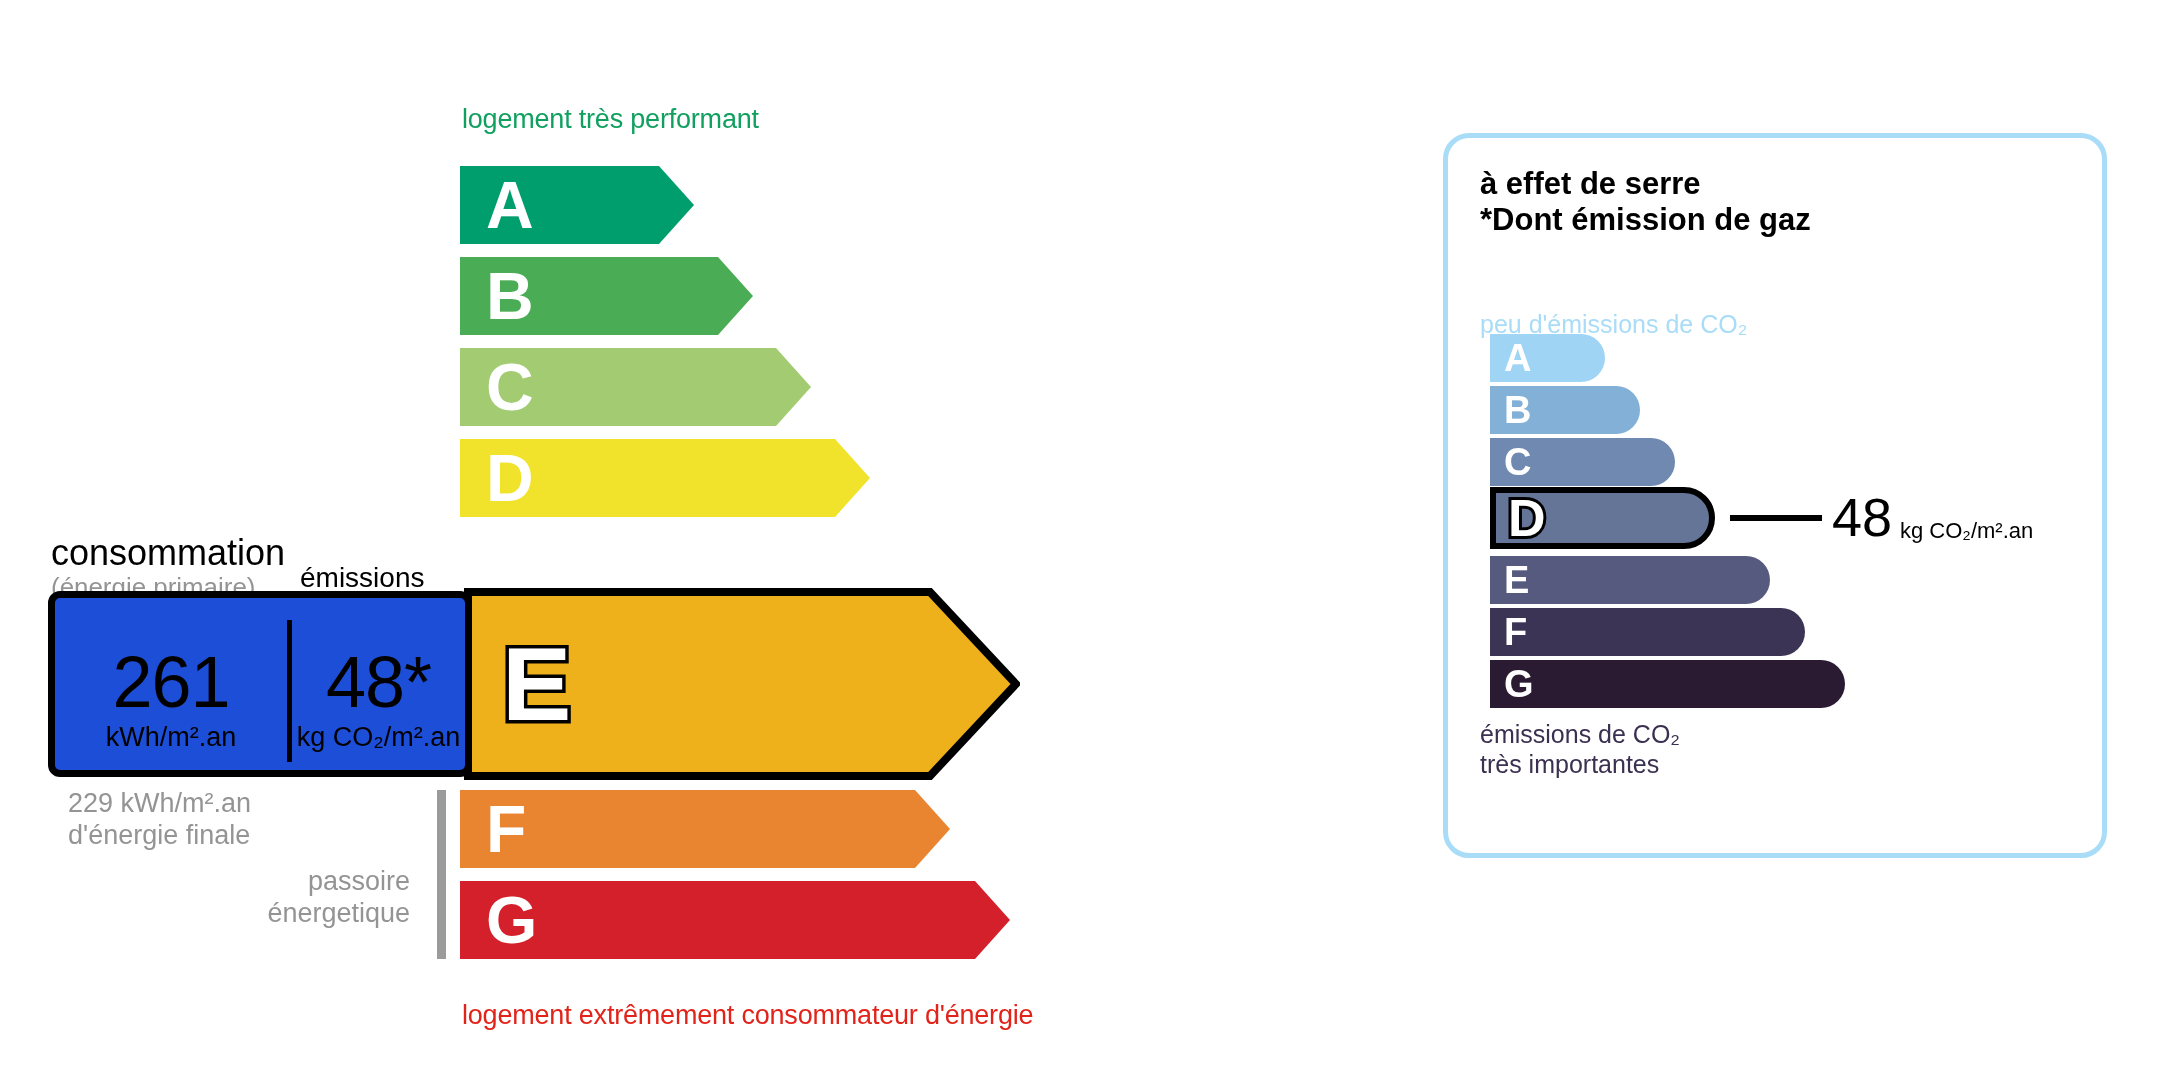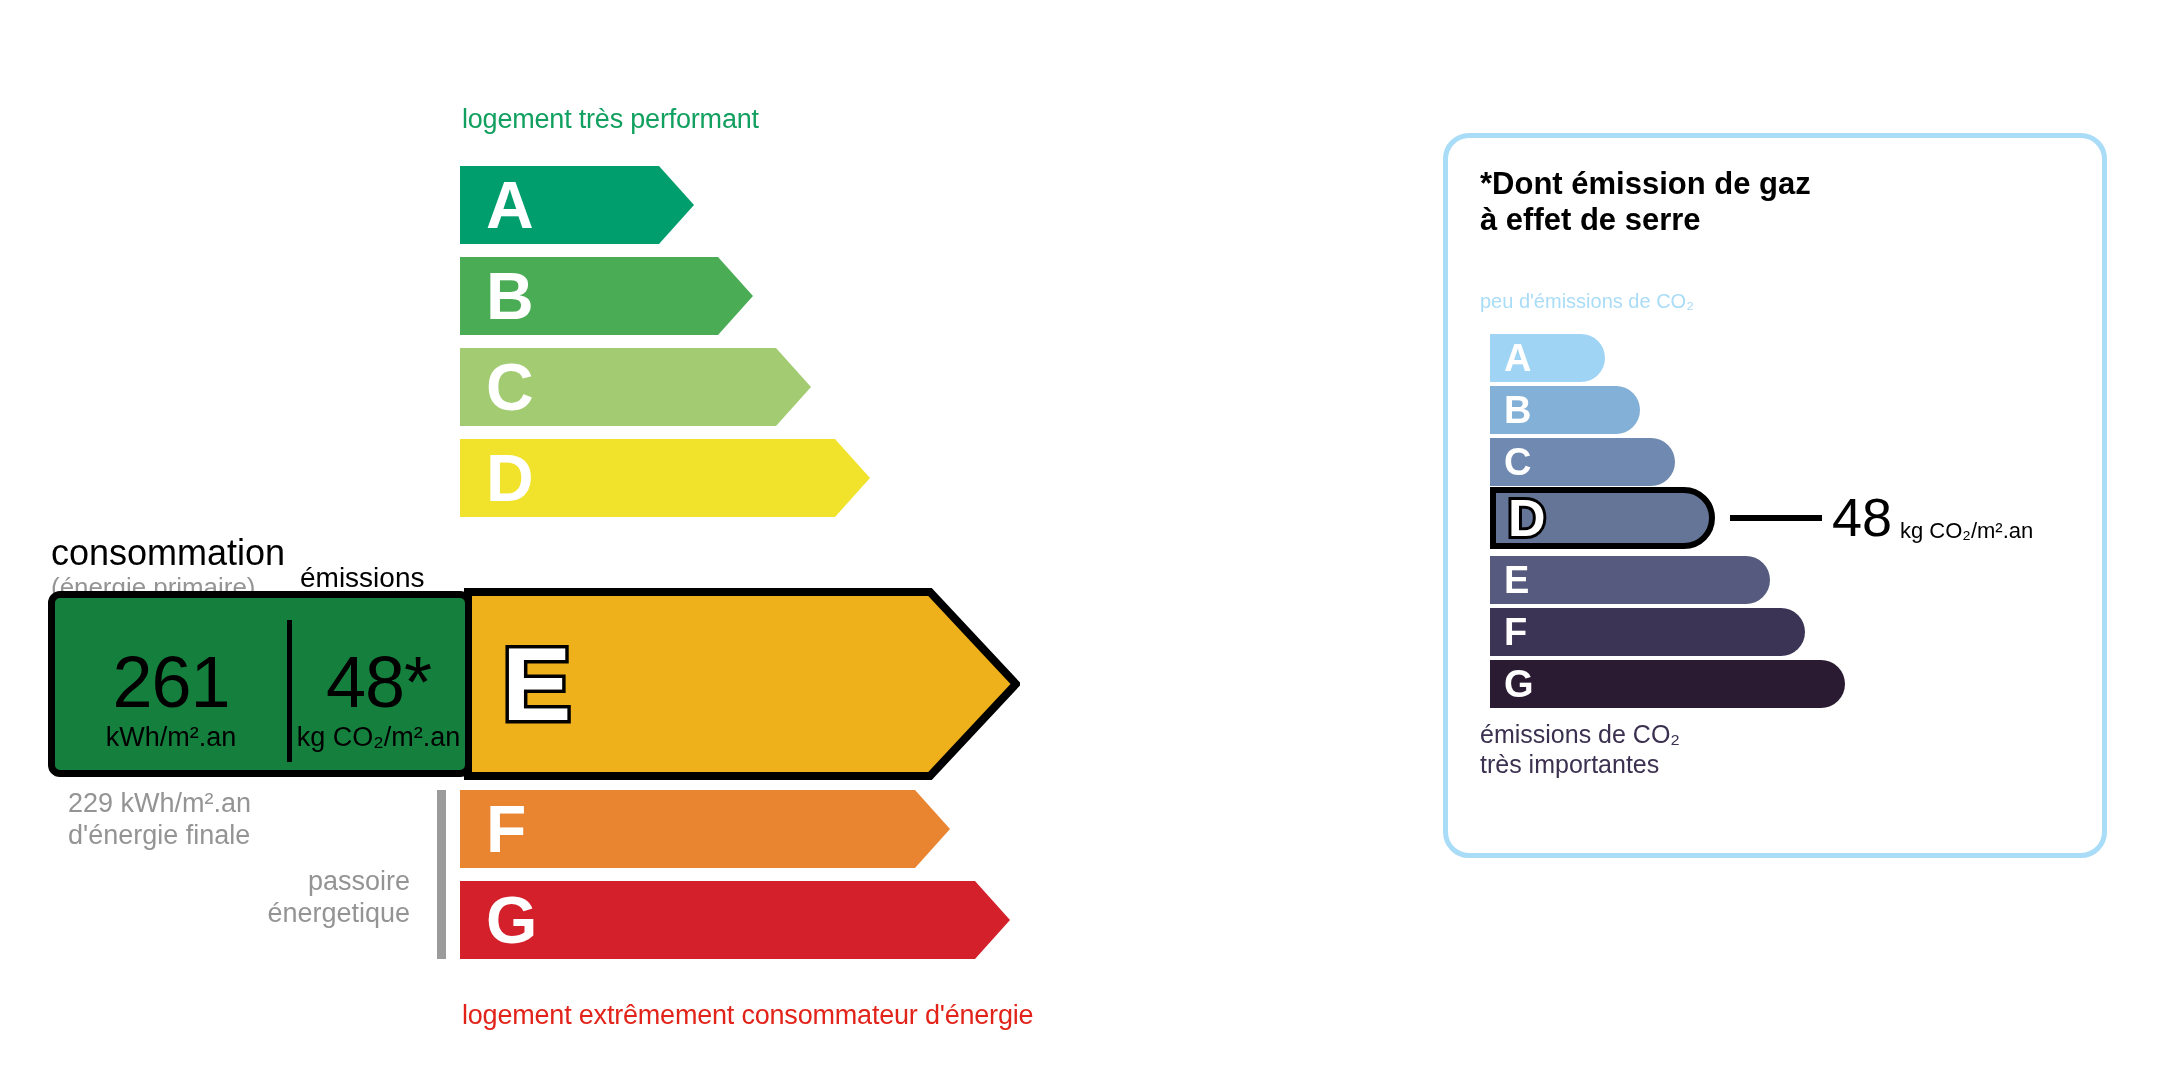--- a/index.html
+++ b/index.html
@@ -52,21 +52,21 @@
     color:#ffffff;
     line-height:1;
     -webkit-text-stroke:7px #000;
     paint-order:stroke fill;
   }
 
   
   .valuebox{
     position:absolute; left:48px; top:543px;
     width:424px; height:186px;
-    background:#15803d;
+    background:#1d4ed8;
     border:7px solid #000000;
     border-radius:12px;
     box-sizing:border-box;
     z-index:6;
   }
   .vb-divider{
     position:absolute; left:232px; top:22px;
     width:5px; height:142px; background:#000;
   }
   .vb-cell{position:absolute; top:0; height:100%;}
@@ -112,22 +112,22 @@
     border-radius:26px;
     box-sizing:border-box;
     background:#ffffff;
   }
   .co2-title{
     position:absolute; left:32px; top:28px;
     font-size:31px; font-weight:bold; color:#000;
     line-height:1.16; white-space:nowrap;
   }
   .co2-top-caption{
-    position:absolute; left:32px; top:152px;
-    font-size:20px; color:#a9dcf7; white-space:nowrap;
+    position:absolute; left:32px; top:172px;
+    font-size:25px; color:#a9dcf7; white-space:nowrap;
   }
   .co2-bottom-caption{
     position:absolute; left:32px; top:582px;
     font-size:25px; color:#3b3050; line-height:1.18; white-space:nowrap;
   }
   .co2bars{position:absolute; left:42px; top:196px;}
   .co2bar{
     position:absolute; height:48px;
     border-radius:0 24px 24px 0;
   }
@@ -251,22 +251,22 @@
     <div class="lbl-passoire">
       <div>passoire</div>
       <div>énergetique</div>
     </div>
     <div class="passoire-bar"></div>
   </div>
 
   <div class="co2panel">
 
     <div class="co2-title">
+      <div>à effet de serre</div>
       <div>*Dont émission de gaz</div>
-      <div>à effet de serre</div>
     </div>
 
     <div class="co2-top-caption">peu d'émissions de CO₂</div>
 
     <div class="co2bars">
 
       <div class="co2bar" style="top:0px; left:0; width:115px; background:#9fd4f4;">
         <span class="cl">A</span>
       </div>
 

